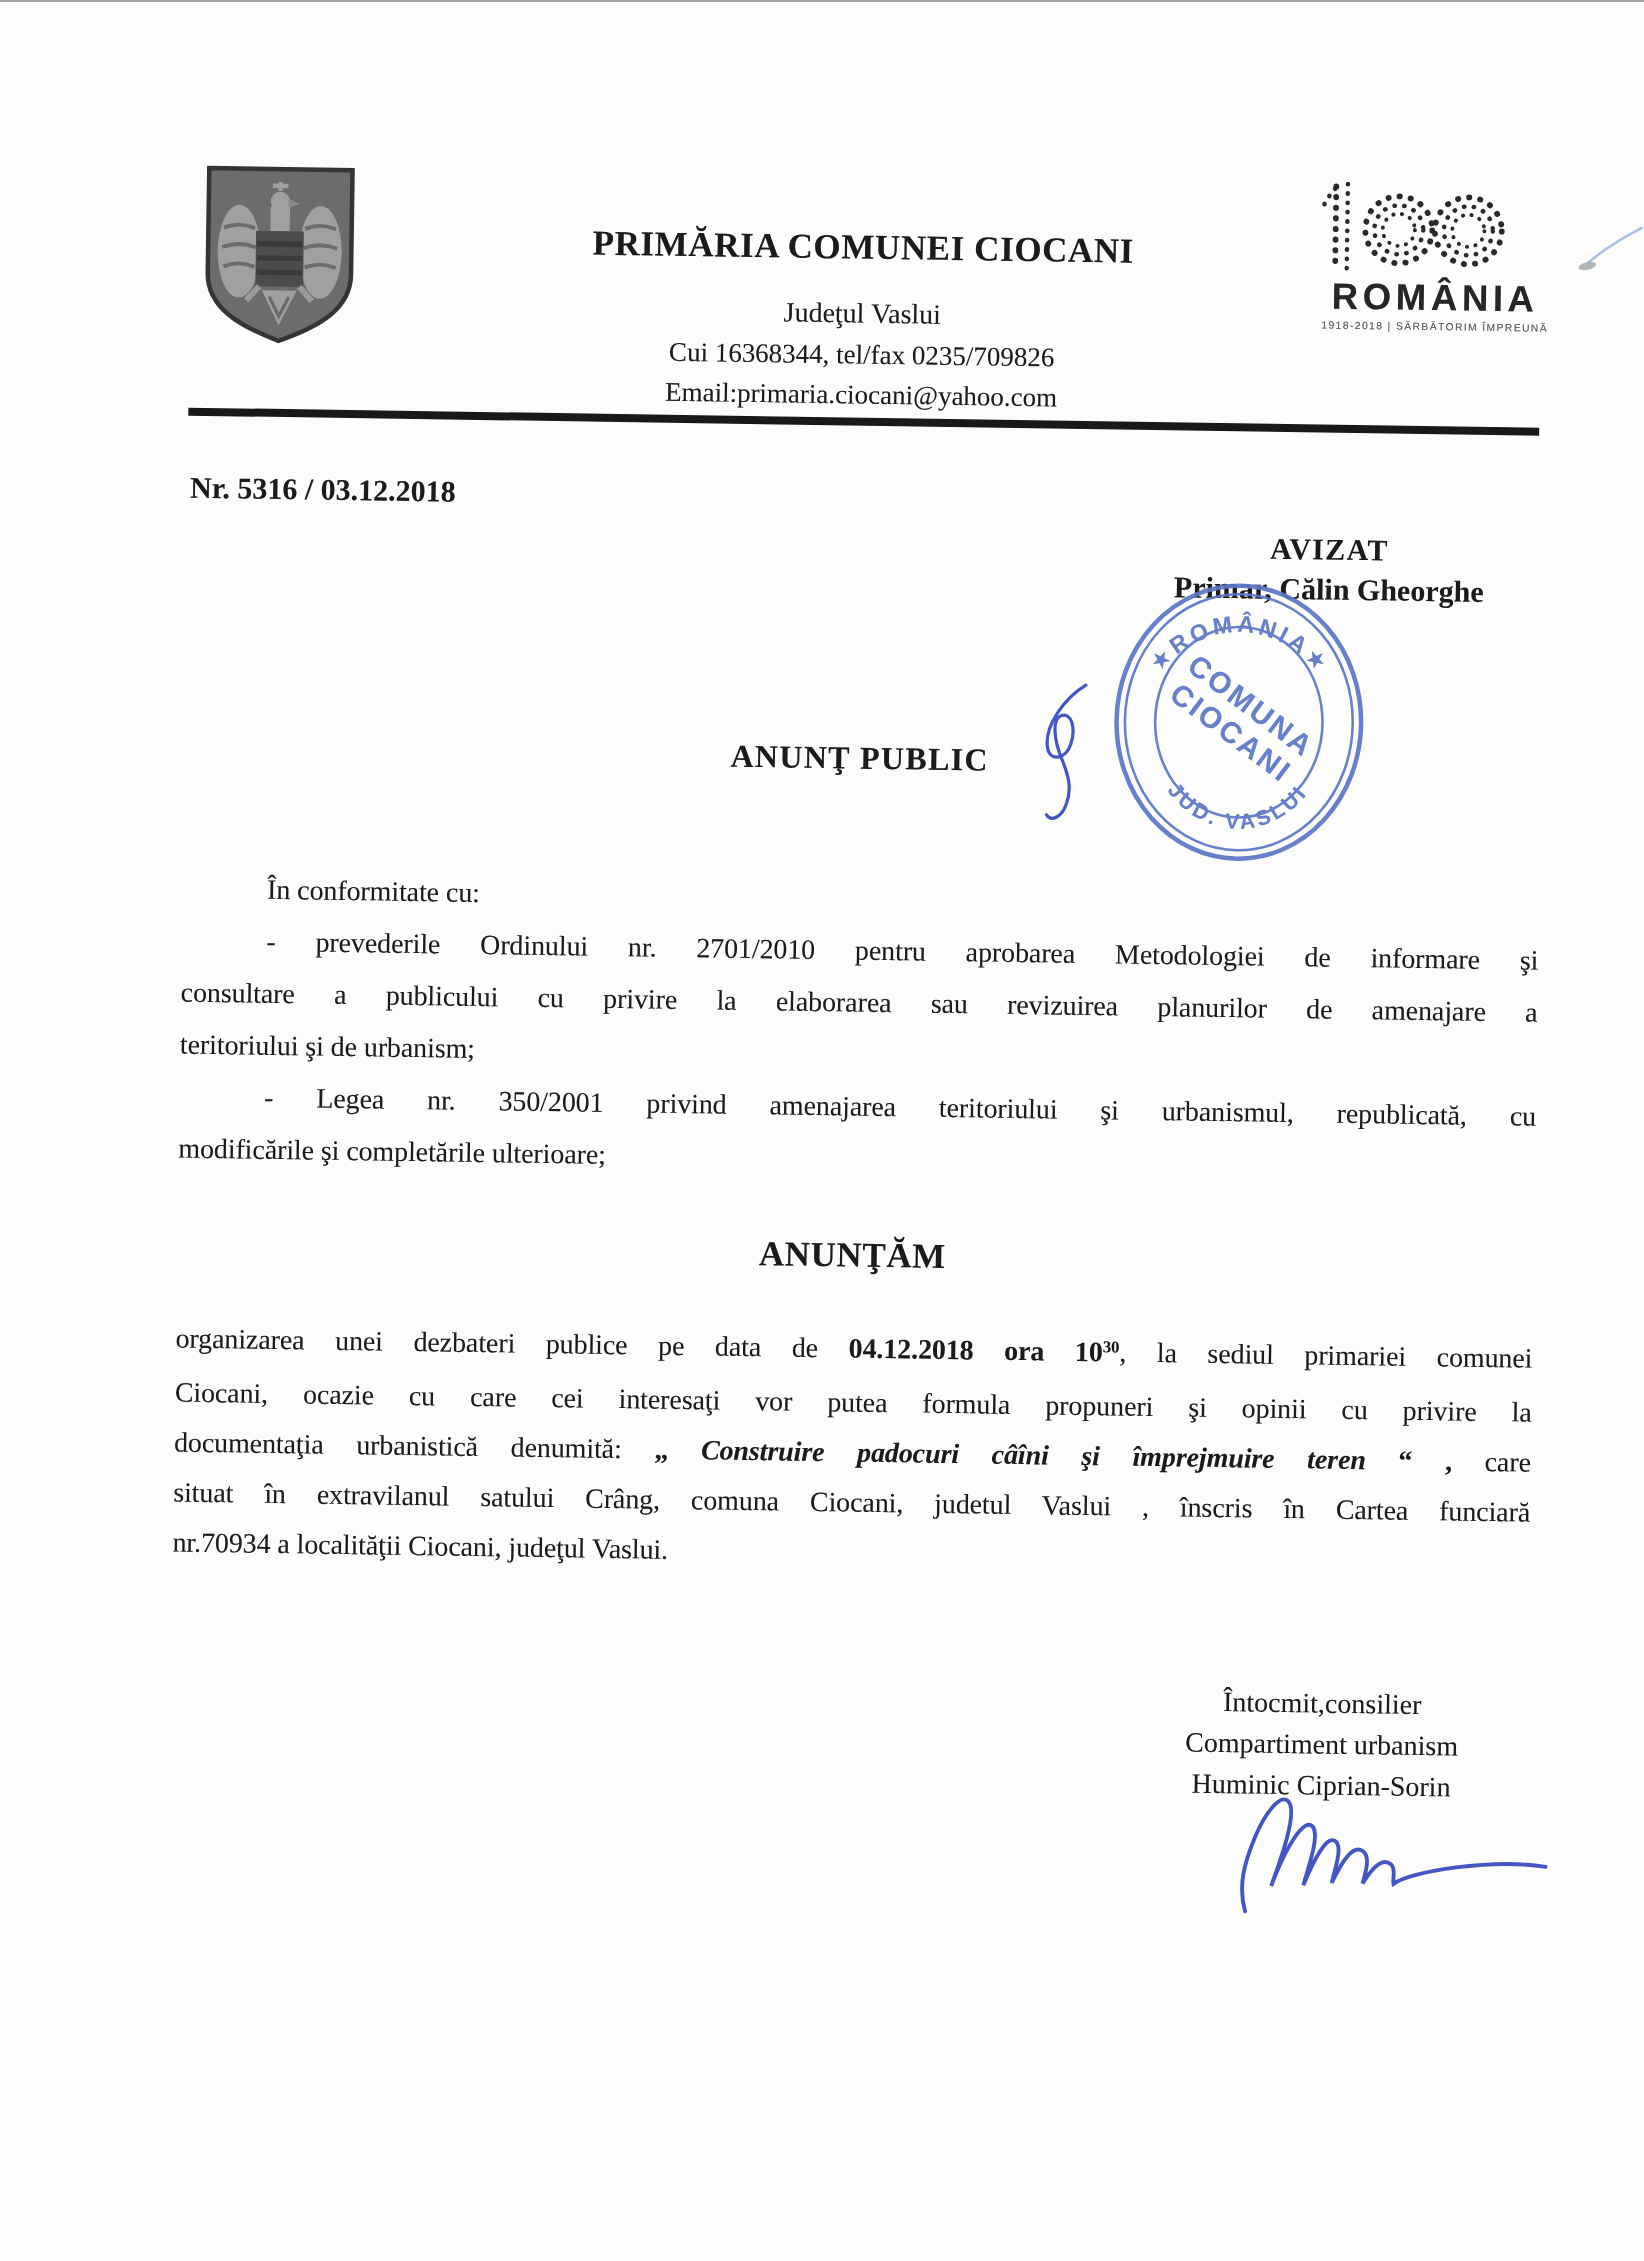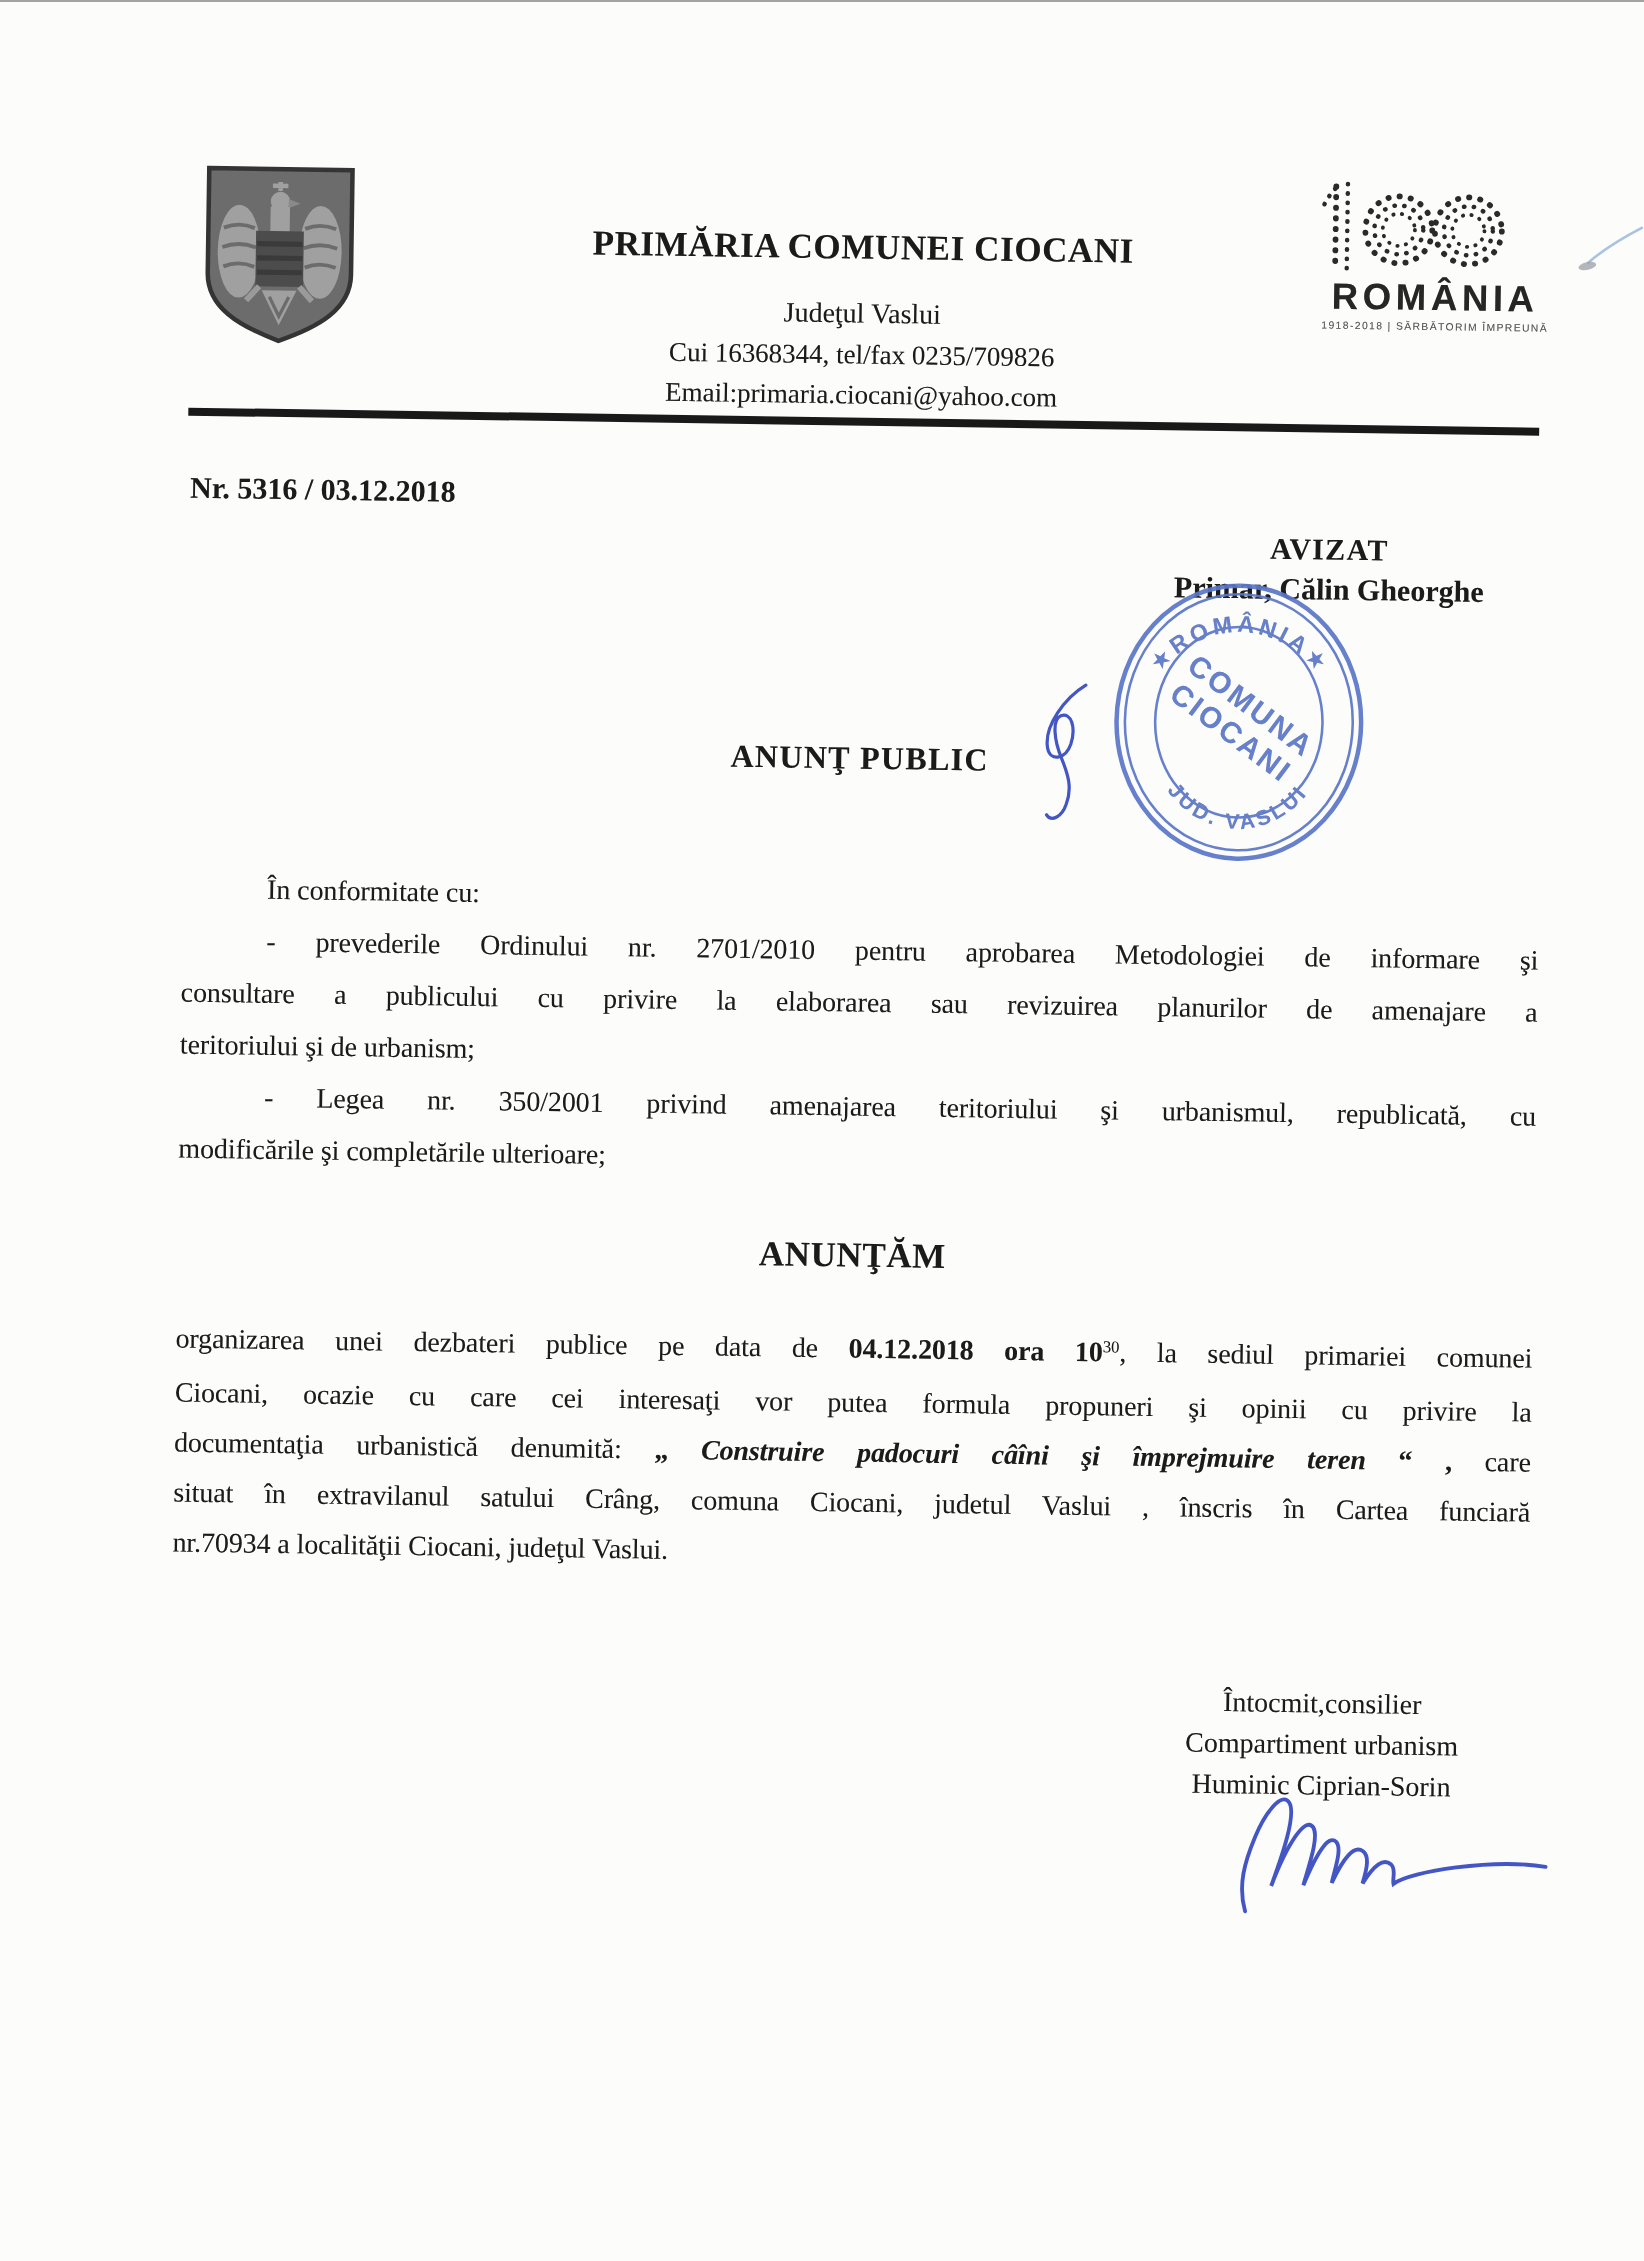--- a/index.html
+++ b/index.html
@@ -34,21 +34,21 @@
   .legal{position:absolute;left:193px;top:872px;width:1357px;font-size:28px;line-height:52px;
          letter-spacing:-0.1px;}
   .mainpara{position:absolute;left:193px;top:1323px;width:1357px;font-size:28px;line-height:50px;
             letter-spacing:-0.1px;}
   .line{text-align:left;white-space:normal;}
   .jline{text-align:justify;text-align-last:justify;}
   .indent{text-indent:85px;}
   .seg-n{font-weight:400;}
   .seg-b{font-weight:700;}
   .seg-bi{font-weight:700;font-style:italic;}
-  .seg-bsup{font-weight:400;font-size:0.6em;position:relative;top:-0.55em;}
+  .seg-bsup{font-weight:700;font-size:0.6em;position:relative;top:-0.55em;}
   
   .sigblock{position:absolute;left:1161px;top:1675px;width:368px;text-align:center;
             font-size:28px;line-height:41px;}
   .sigB{position:absolute;left:1241px;top:1753px;width:348px;height:193px;}
   
   .edge-top{position:absolute;left:0;top:0;width:1644px;height:1.9px;background:#a3a3a1;}
   .artifact-right{position:absolute;left:1568px;top:217px;width:76px;height:71px;}
 </style>
 </head>
 <body>

